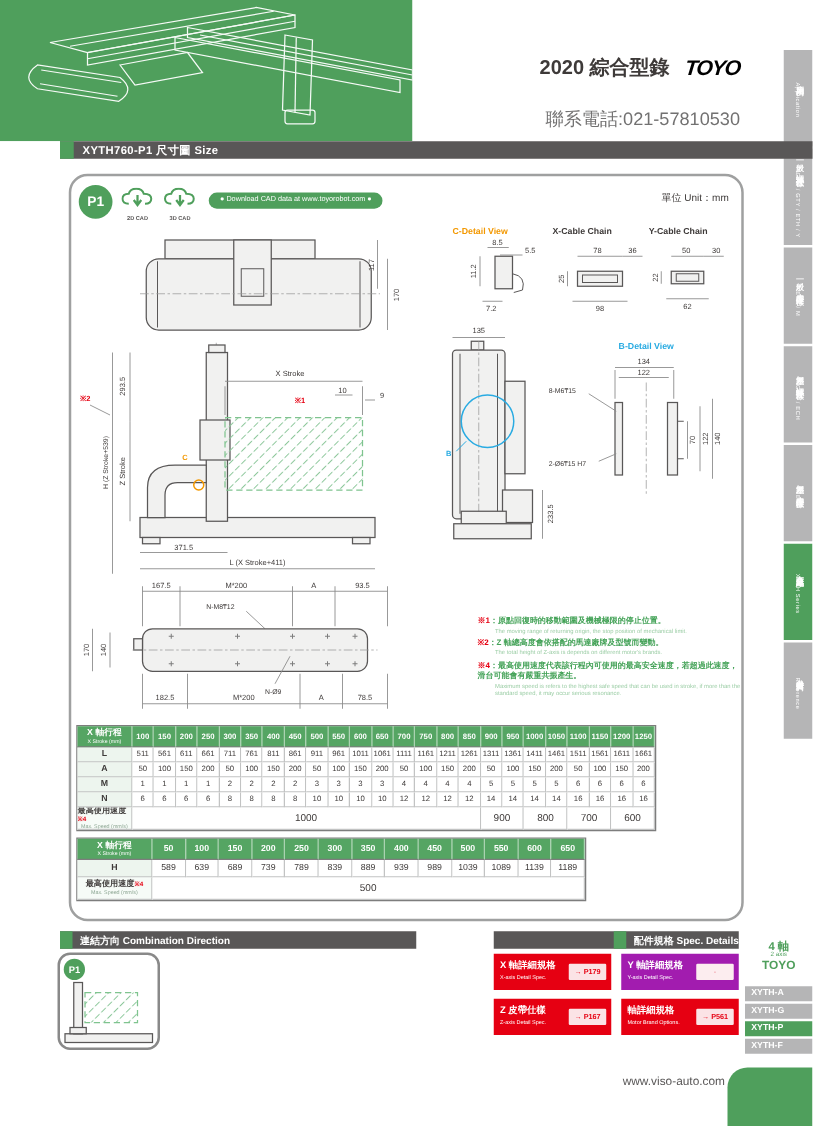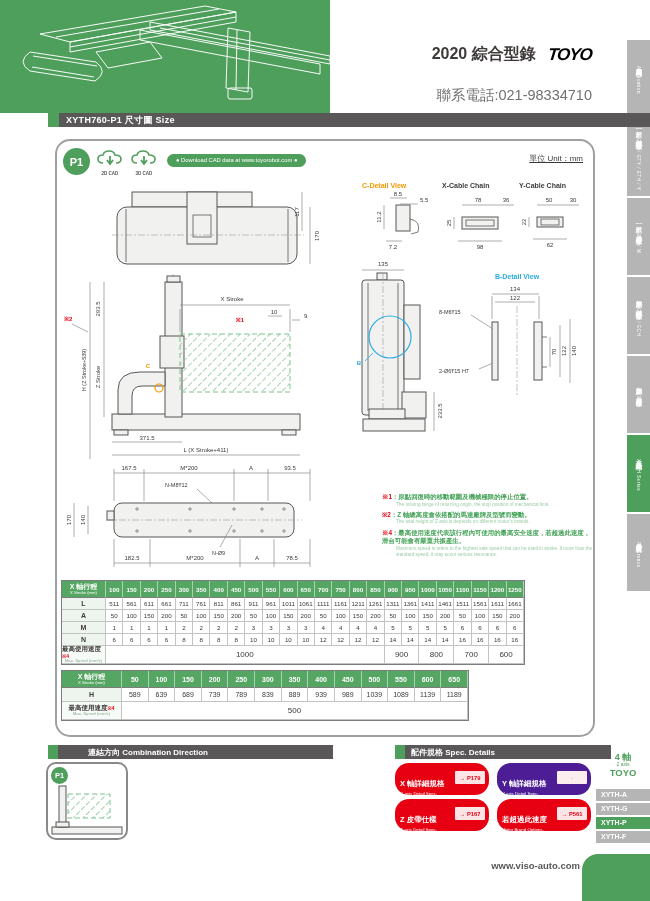--- a/index.html
+++ b/index.html
@@ -26,21 +26,21 @@
   .title-bar { position:absolute; left:48px; top:113px; width:644px; height:14px; background:#595757; display:flex; align-items:center; }
   .title-bar .sq { width:11px; height:14px; background:#4f9f5c; margin-right:7px; }
   .title-bar .t { color:#fff; font-size:9px; font-weight:bold; letter-spacing:0.3px; }
 
   
   .panel { position:absolute; left:55px; top:139px; width:540px; height:598px; border:2px solid #9fa0a0; border-radius:15px; background:#fff; }
   .p1-badge { position:absolute; left:6px; top:7px; width:27px; height:27px; border-radius:50%; background:#4f9f5c; color:#fff; font-weight:bold; font-size:11px; display:flex; align-items:center; justify-content:center; }
   .cad { position:absolute; top:9px; width:30px; text-align:center; cursor:pointer; }
   .cad .lbl { font-size:4.5px; color:#595757; font-weight:bold; }
   .dl-pill { position:absolute; left:110px; top:13px; height:13px; background:#4f9f5c; color:#fff; font-size:5.8px; line-height:13px; padding:0 9px; border-radius:7px; cursor:pointer; white-space:nowrap; }
-  .unit { position:absolute; right:10px; top:12px; font-size:8px; color:#3e3a39;text-decoration:underline; }
+  .unit { position:absolute; right:10px; top:12px; font-size:8px; color:#3e3a39; }
 
   .dwg { position:absolute; }
   .dwg-label { position:absolute; font-size:7px; font-weight:bold; }
   .lab-orange { color:#f39800; } .lab-dark { color:#3e3a39; }
 
   
   .notes { position:absolute; left:325px; top:352px; width:213px; }
   .note { margin-bottom:3px; }
   .note-zh { font-size:6.4px; color:#43a257; font-weight:bold; line-height:1.35; }
   .note-zh .mk { color:#e60012; }
@@ -61,36 +61,36 @@
   .speedlabel .sl2 { font-size:4.3px; color:#8fa895; }
   .cell.speedval { height:18px; font-size:8px; }
 
   
   .sec-bar { position:absolute; height:14px; background:#595757; display:flex; align-items:center; }
   .sec-bar .sq { width:10px; height:14px; background:#4f9f5c; margin-right:6px; }
   .sec-bar .t { color:#fff; font-size:8px; font-weight:bold; }
   .comb-box { position:absolute; width:82px; height:78px; border:2px solid #898989; border-radius:10px; background:#fff; }
   .comb-badge { position:absolute; left:3px; top:3px; width:17px; height:17px; border-radius:50%; background:#4f9f5c; color:#fff; font-size:7.5px; font-weight:bold; display:flex; align-items:center; justify-content:center; z-index:2; }
 
-  .spec-btn { position:absolute; width:94px; height:29px; background:#e60012; border-radius:14px; color:#fff; padding:16px 5px; cursor:pointer; }
+  .spec-btn { position:absolute; width:94px; height:29px; background:#e60012; border-radius:0; color:#fff; padding:4px 5px; cursor:pointer; }
   .spec-btn .zh { display:block; font-size:7.5px; font-weight:bold; }
   .spec-btn .en { display:block; font-size:4.4px; margin-top:2px; }
   .spec-btn .pg { position:absolute; right:4px; top:8px; width:30px; height:13px; background:#fbe3e6; color:#e60012; font-size:5.8px; font-weight:bold; display:flex; align-items:center; justify-content:center; border-radius:1px; }
-  .spec-btn.muted { background:#4c1d95; }
+  .spec-btn.muted { background:#a21caf; }
   .spec-btn.muted .pg { background:#fcedef; color:#f09ba5; }
 
   .series-head { position:absolute; left:596px; top:752px; width:54px; text-align:center; line-height:1.15; }
   .series-head .s1 { font-size:9px; font-weight:bold; color:#4f9f5c; }
   .series-head .s2 { font-size:5px; color:#4f9f5c; }
   .series-head .s3 { font-size:9.5px; font-weight:bold; color:#4f9f5c; }
   .series-tabs { position:absolute; left:596px; top:789px; width:54px; }
   .series-tab { height:12px; margin-bottom:2px; background:#b5b5b6; color:#fff; font-size:7px; font-weight:bold; line-height:12px; padding-left:5px; cursor:pointer; }
   .series-tab.active { background:#4f9f5c; }
 
-  .website { position:absolute; left:455px; top:860px; width:125px; text-align:right; font-size:9.5px; font-weight:bold; color:#595757; }
+  .website { position:absolute; left:455px; top:860px; width:125px; text-align:right; font-size:9.5px; font-weight:normal; color:#595757; }
   .green-corner { position:absolute; right:0; bottom:0; width:68px; height:47px; background:#4f9f5c; border-top-left-radius:16px; }
 
   .dimline { stroke:#8a8a8a; stroke-width:0.7; }
   .edge { stroke:#595757; stroke-width:1; fill:#f1f1f0; }
   .edge2 { stroke:#595757; stroke-width:0.8; fill:none; }
   .cline { stroke:#9a9a9a; stroke-width:0.6; stroke-dasharray:7 2 2 2; fill:none; }
   .dim { font-size:6px; fill:#3e3a39; }
   .dims { font-size:5.5px; fill:#3e3a39; }
   .red { fill:#e60012; font-weight:bold; }
   .hatchrect { fill:url(#ghatch); stroke:#7fc48f; stroke-width:1; stroke-dasharray:5 3; }
@@ -128,21 +128,21 @@
         <polygon points="96,52 150,42 162,58 108,68"></polygon>
         <rect x="196" y="12" width="26" height="14" transform="skewY(-8)"></rect>
       </g>
     </svg>
   </div>
 
   <div class="brand-row">
     <span class="catalog">2020 綜合型錄</span>
     <span class="toyo">TOYO</span>
   </div>
-  <div class="phone">聯系電話:021-98334710</div>
+  <div class="phone">聯系電話:021-57810530</div>
 
   <div class="tab-strip">
       <div class="side-tab">
         <span class="zh">應用例</span>
         <span class="en">Application</span>
       </div>
       <div class="side-tab">
         <span class="zh">一般／螺桿仕樣</span>
         <span class="en">GTH / GTY / ETH / Y</span>
       </div>
@@ -570,57 +570,57 @@
         <div class="cell data">1139</div>
         <div class="cell data">1189</div>
         <div class="cell speedlabel">
           <span class="sl1"><span>最高使用速度</span><span class="mk">※4</span></span>
           <span class="sl2">Max. Speed (mm/s)</span>
         </div>
         <div class="cell data speedval" style="grid-column: span 13;">500</div>
       </div>
   </div>
 
-  <div class="sec-bar" style="left:48px; top:745px; width:285px;gap:24px;">
+  <div class="sec-bar" style="left:48px; top:745px; width:285px;">
     <span class="sq"></span>
     <span class="t">連結方向 Combination Direction</span>
   </div>
 
   <div class="comb-box" style="left:46px; top:762px;">
     <div class="comb-badge">P1</div>
     <svg width="78" height="56" viewBox="0 0 78 56" style="position:absolute;left:1px;top:18px">
       <rect class="edge" x="3" y="45" width="70" height="7"></rect>
       <rect class="edge" x="10" y="4" width="7" height="41"></rect>
       <rect class="edge" x="7" y="40" width="13" height="5"></rect>
       <rect class="hatchrect" x="19" y="12" width="42" height="24"></rect>
     </svg>
   </div>
 
-  <div class="sec-bar" style="left:395px; top:745px; width:216px;">
+  <div class="sec-bar" style="left:395px; top:745px; width:196px;justify-content:flex-end;">
     <span class="sq"></span>
     <span class="t">配件規格 Spec. Details</span>
   </div>
   <div id="spec-grid">
       <div class="spec-btn" style="left: 395px; top: 763px;">
         <span class="zh">X 軸詳細規格</span>
         <span class="en">X-axis Detail Spec.</span>
         <span class="pg">→ P179</span>
       </div>
       <div class="spec-btn muted" style="left: 497px; top: 763px;">
         <span class="zh">Y 軸詳細規格</span>
         <span class="en">Y-axis Detail Spec.</span>
         <span class="pg">-</span>
       </div>
       <div class="spec-btn" style="left: 395px; top: 799px;">
         <span class="zh">Z 皮帶仕樣</span>
         <span class="en">Z-axis Detail Spec.</span>
         <span class="pg">→ P167</span>
       </div>
       <div class="spec-btn" style="left: 497px; top: 799px;">
-        <span class="zh">若超過此速度</span>
+        <span class="zh">軸詳細規格</span>
         <span class="en">Motor Brand Options.</span>
         <span class="pg">→ P561</span>
       </div>
     </div>
 
   <div class="series-head">
     <div class="s1">4 軸</div>
     <div class="s2">2 axis</div>
     <div class="s3">TOYO</div>
   </div>

